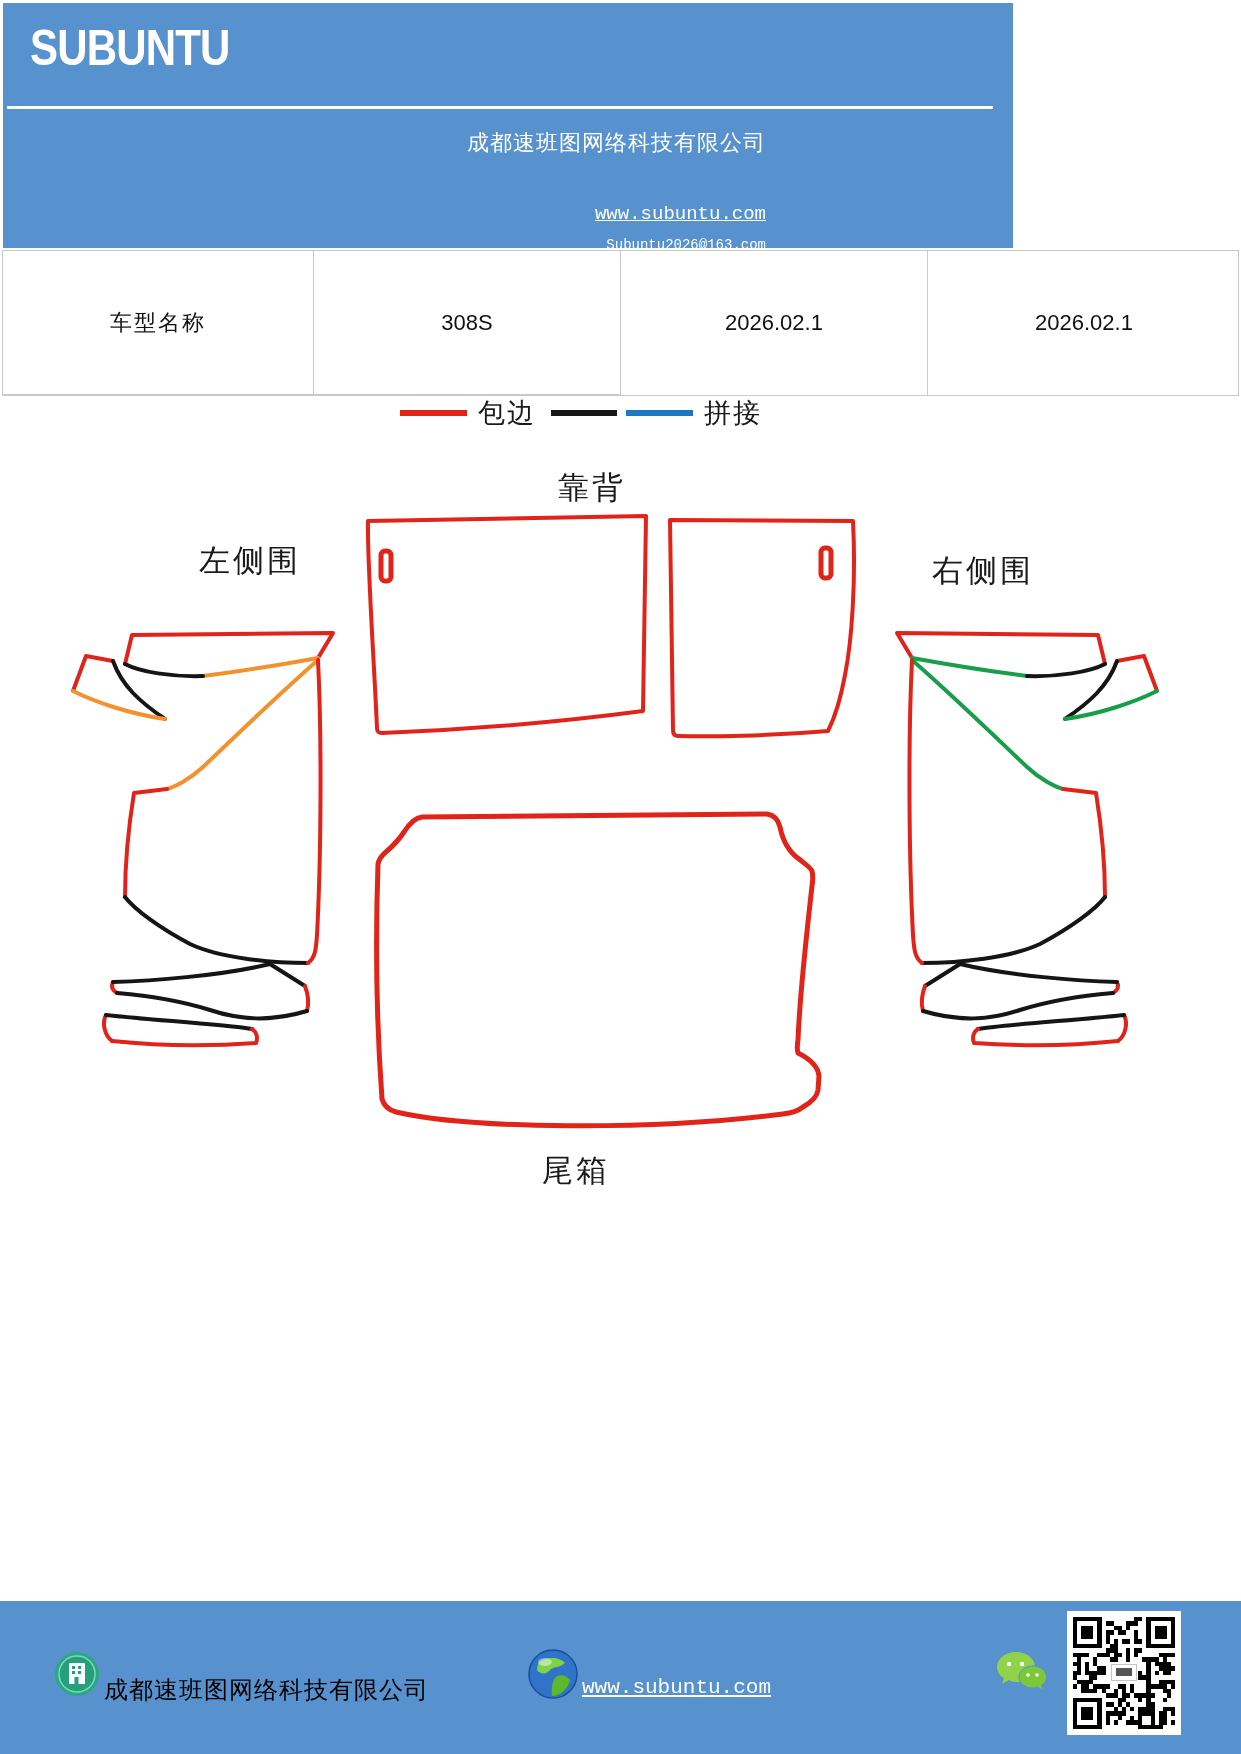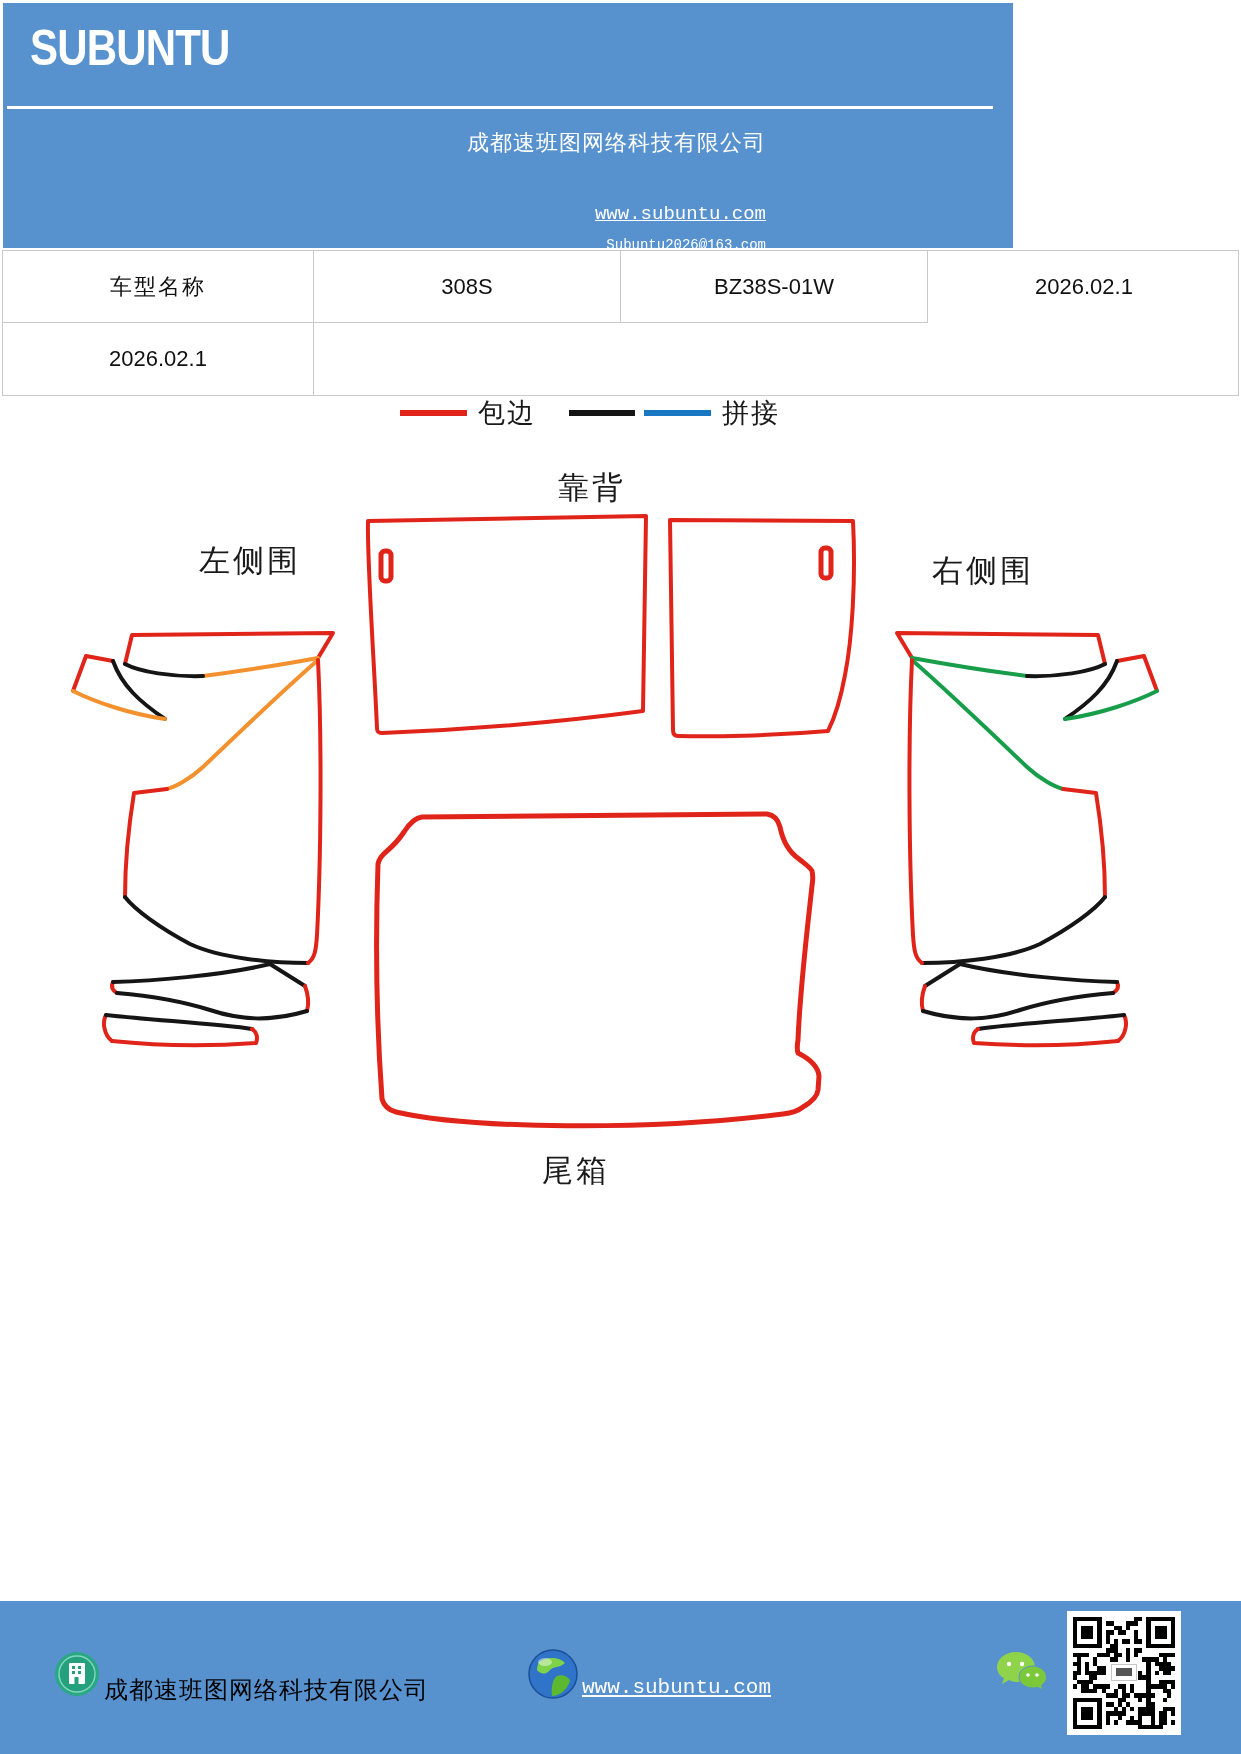--- a/index.html
+++ b/index.html
@@ -37,21 +37,21 @@
   .info-cell.cn{font-family:"Liberation Serif",serif;letter-spacing:2px}
   .info-cell.val{font-weight:400}
 
   
   .legend{position:absolute;left:400px;top:396px;height:34px;display:flex;align-items:center}
   .legend-bar{height:6px}
   .bar-red{width:67px;background:var(--c-red);margin-right:11px}
   .bar-black{width:66px;background:var(--c-black_line);margin-right:9px}
   .bar-blue{width:67px;background:var(--c-blue);margin-right:11px}
   .legend-label{font-size:27px;color:#1a1a1a;letter-spacing:2px}
-  .legend-label.first{margin-right:33px}
+  .legend-label.first{margin-right:15px}
 
   
   .diagram{position:absolute;left:0;top:0;width:1241px;height:1754px}
   .diagram svg{display:block}
   .piece{fill:none;stroke-linecap:round;stroke-linejoin:round}
   .dg-label{font-family:"Liberation Sans",sans-serif;font-size:31px;font-weight:500;fill:#1a1a1a;letter-spacing:3px}
 
   
   .footer{position:absolute;left:0;top:1601px;width:1241px;height:153px;background:var(--c-header_blue);color:#fff}
   .footer-company{position:absolute;left:104px;top:1674px;font-size:24px;letter-spacing:1px;font-family:"Liberation Serif",serif;white-space:nowrap}
@@ -69,21 +69,20 @@
     <div class="header-divider"></div>
     <div class="header-company">成都速班图网络科技有限公司</div>
     <div class="sop">SOP</div>
     <a href="#" class="header-www">www.subuntu.com</a>
     <div class="header-email">Subuntu2026@163.com</div>
   </div>
 
   <div class="info-table">
     <div class="info-cell cn">车型名称</div>
     <div class="info-cell val">308S</div>
-    <div class="info-cell val">BZ38S-01W</div>
     <div class="info-cell val last-row">2026.02.1</div>
     <div class="info-cell val last-row">2026.02.1</div>
   </div>
 
   <div class="legend">
     <div class="legend-bar bar-red"></div>
     <div class="legend-label first">包边</div>
     <div class="legend-bar bar-black"></div>
     <div class="legend-bar bar-blue"></div>
     <div class="legend-label">拼接</div>

